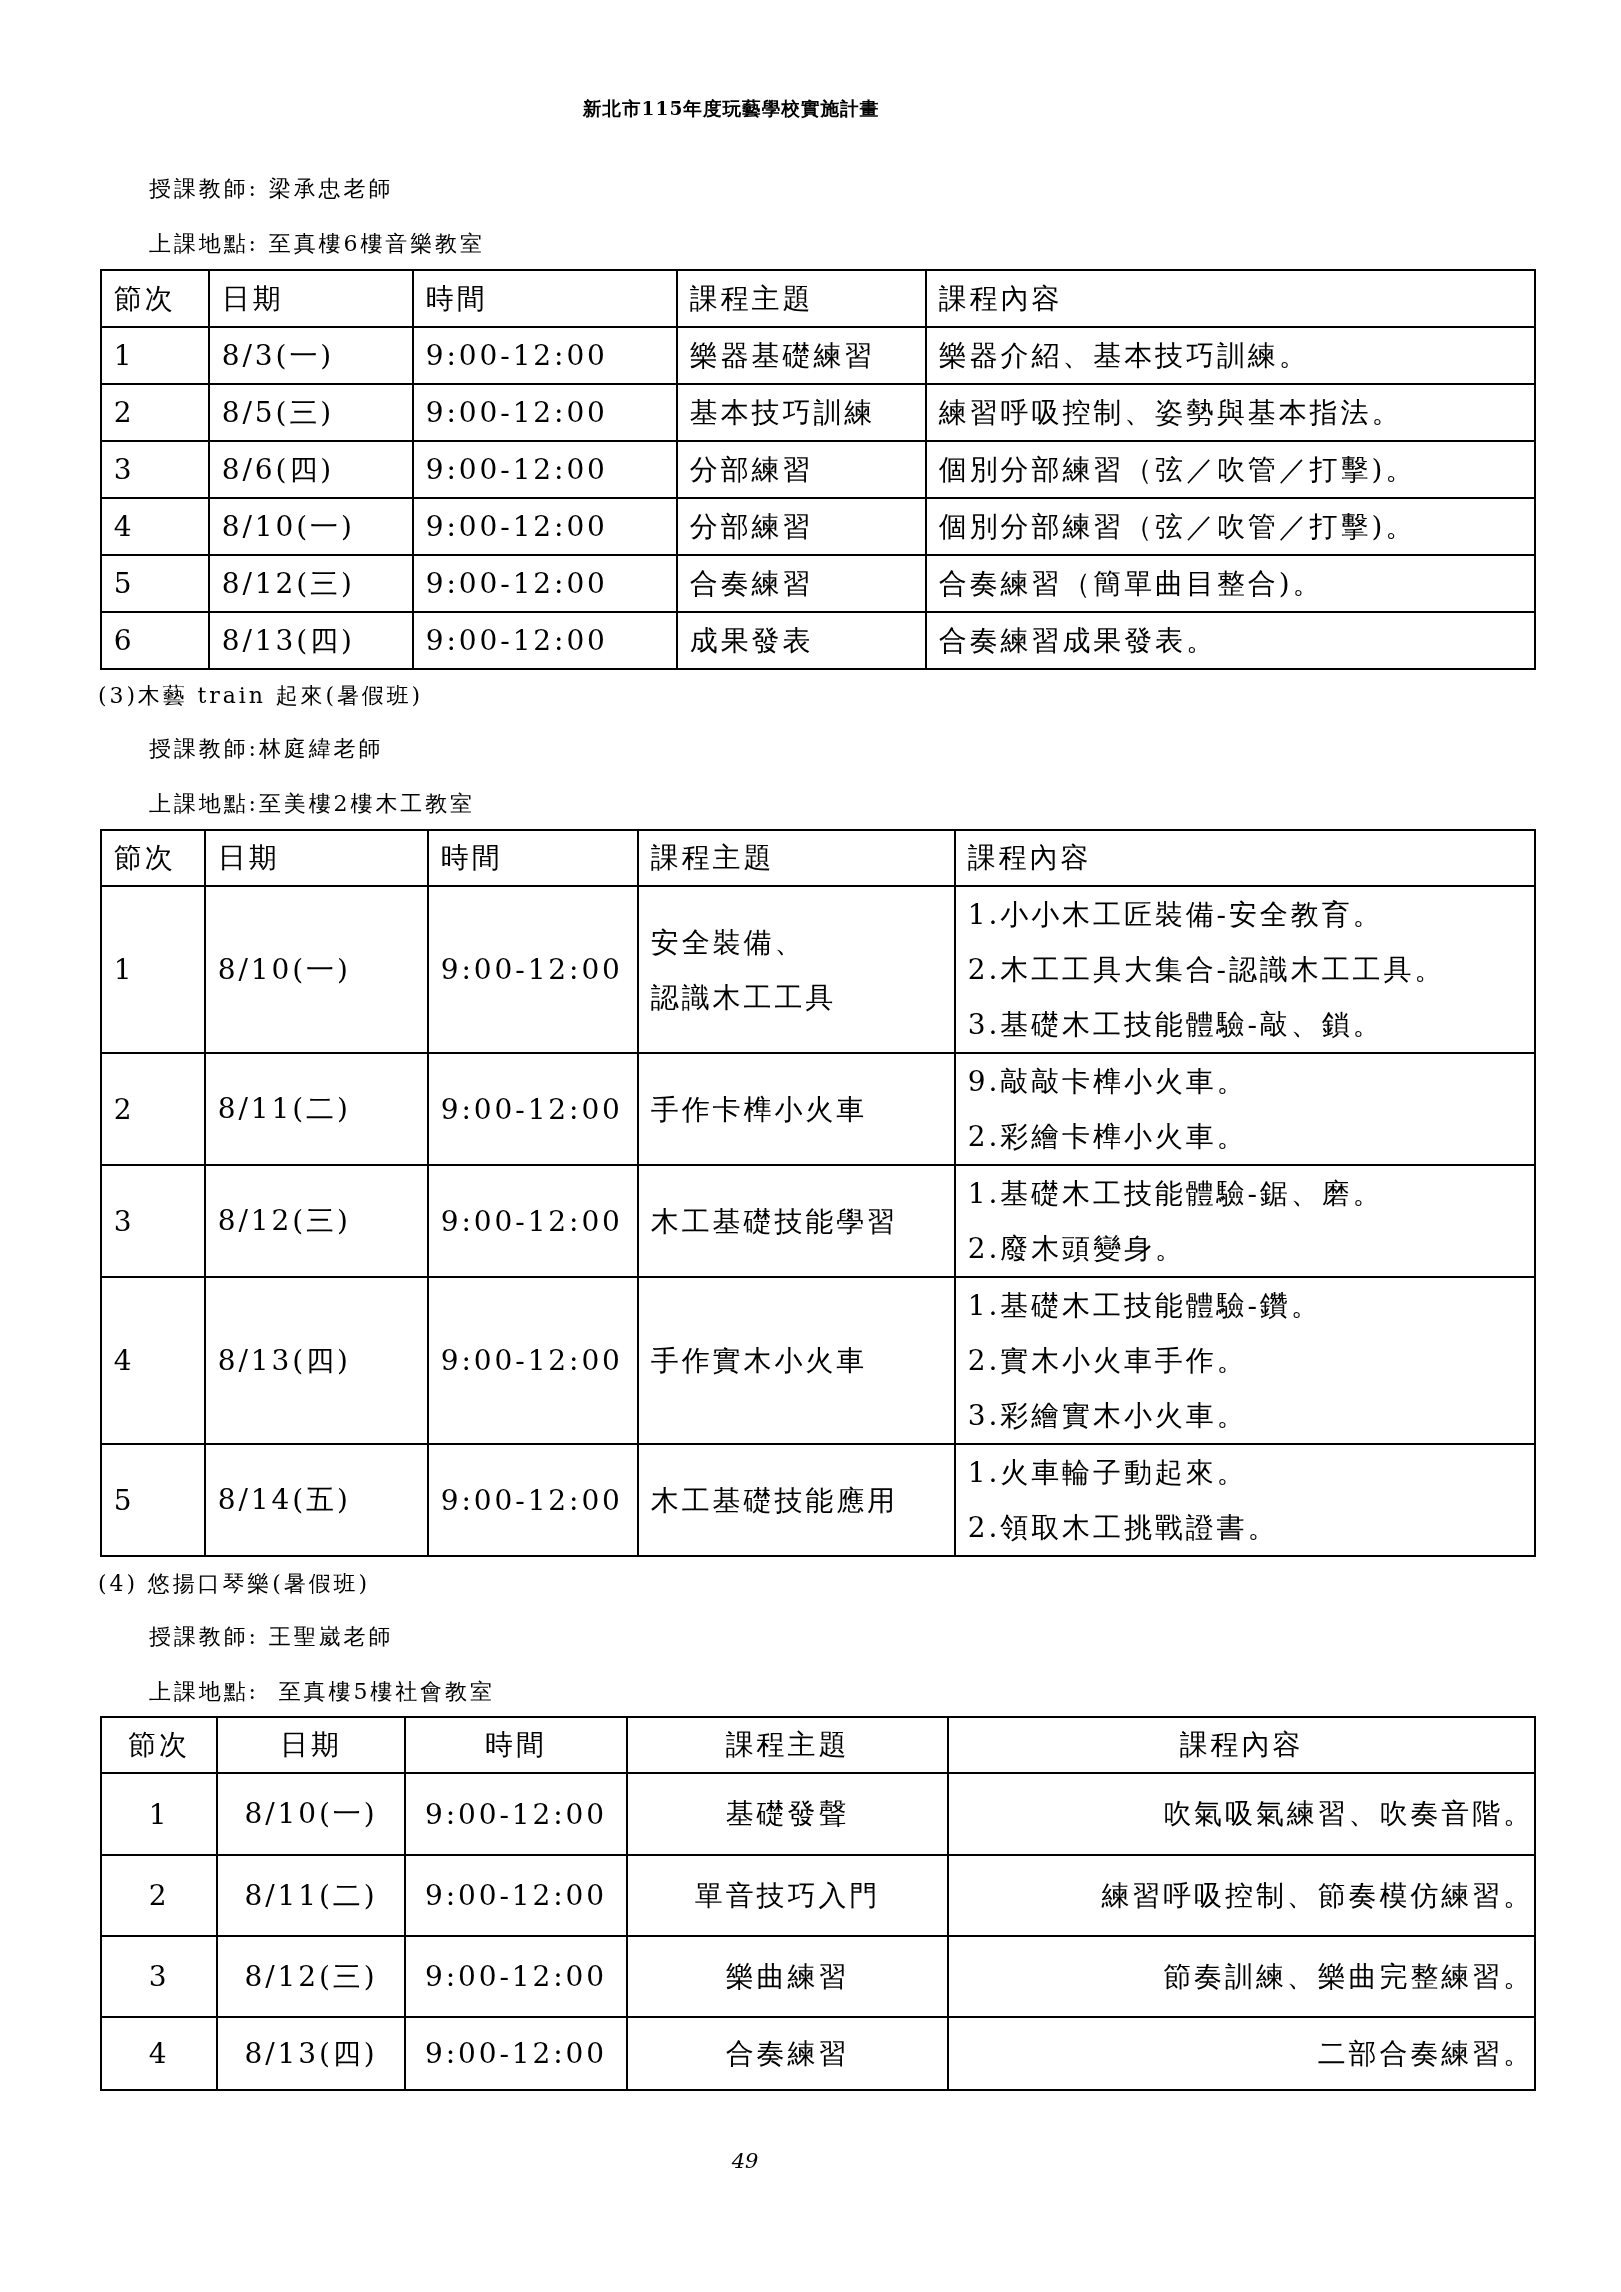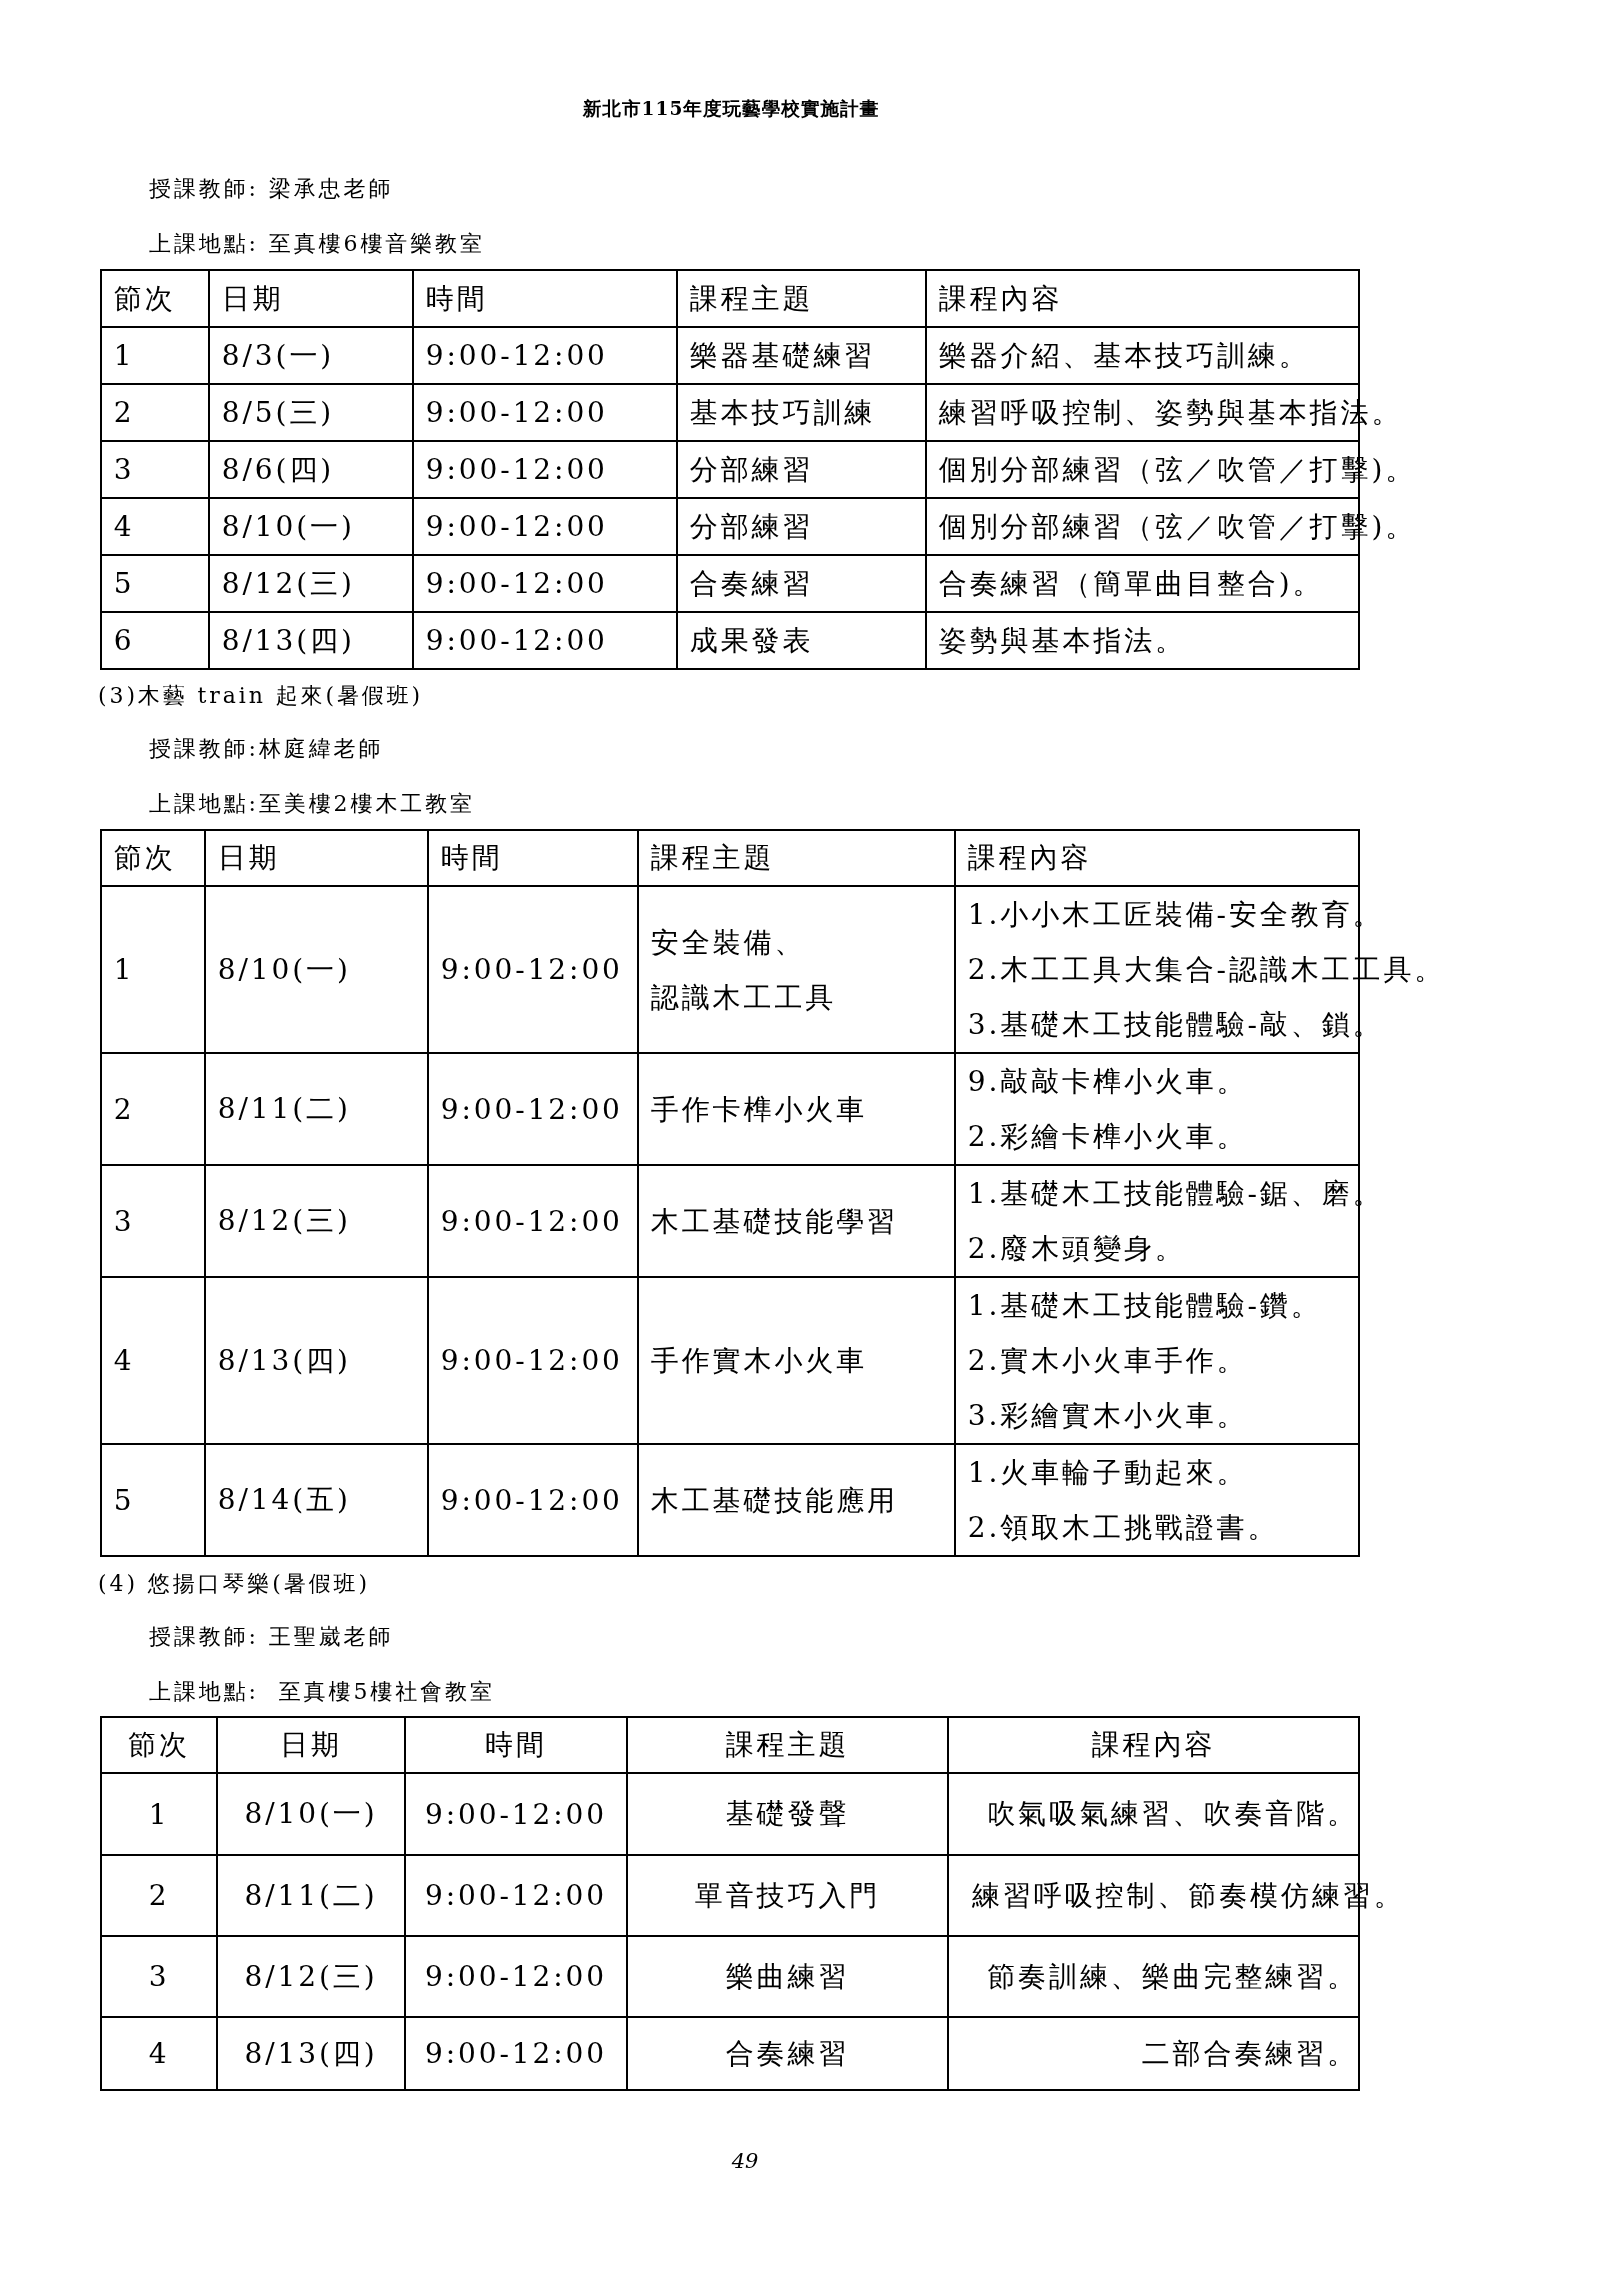--- a/index.html
+++ b/index.html
@@ -3,21 +3,21 @@
 <meta charset="utf-8">
 <style>
   html, body { margin: 0; padding: 0; background: #ffffff; }
   body { width: 1621px; height: 2293px; position: relative; overflow: hidden;
          font-family: "DejaVu Serif", "Liberation Serif", serif; color: #000; }
   .page-header { position: absolute; top: 96px; left: 0; width: 1462px; text-align: center;
          font-size: 18.6px; font-weight: bold; letter-spacing: 1px; }
   .line { position: absolute; font-size: 22px; white-space: pre; line-height: 1; letter-spacing: 2.9px; }
   .indent { left: 149px; }
   .sec { left: 98px; }
-  table.sched { position: absolute; left: 100px; width: 1260px; border-collapse: collapse;
+  table.sched { position: absolute; left: 100px; width: 1436px; border-collapse: collapse;
          table-layout: fixed; font-size: 28px; }
   table.sched td, table.sched th { border: 2.9px solid #000; padding: 0 0 0 11.8px; font-weight: normal;
          text-align: left; vertical-align: middle; letter-spacing: 2.9px; white-space: nowrap; }
   table.center td, table.center th { text-align: center; padding: 0; }
   table.center td.content { text-align: right; padding-left: 23px; }
   .ml { line-height: 55px; }
   .page-number { position: absolute; top: 2149px; left: 0; width: 1490px; text-align: center; font-size: 21px; font-style: italic; }
 </style>
 </head>
 <body>
@@ -88,21 +88,21 @@
         <td class="content ml">
           <div>合奏練習（簡單曲目整合)。</div>
         </td>
       </tr>
       <tr style="height: 56px;">
         <td>6</td>
         <td>8/13(四)</td>
         <td>9:00-12:00</td>
         <td>成果發表</td>
         <td class="content ml">
-          <div>姿勢與基本指法。</div>
+          <div>合奏練習成果發表。</div>
         </td>
       </tr>
     </tbody>
 </table>
 
 <div class="line sec" style="top:685px">(3)木藝 train 起來(暑假班)</div>
 <div class="line indent" style="top:738px">授課教師:林庭緯老師</div>
 <div class="line indent" style="top:793px">上課地點:至美樓2樓木工教室</div>
 <table class="sched" id="t3" style="top:829px">
   <colgroup>

